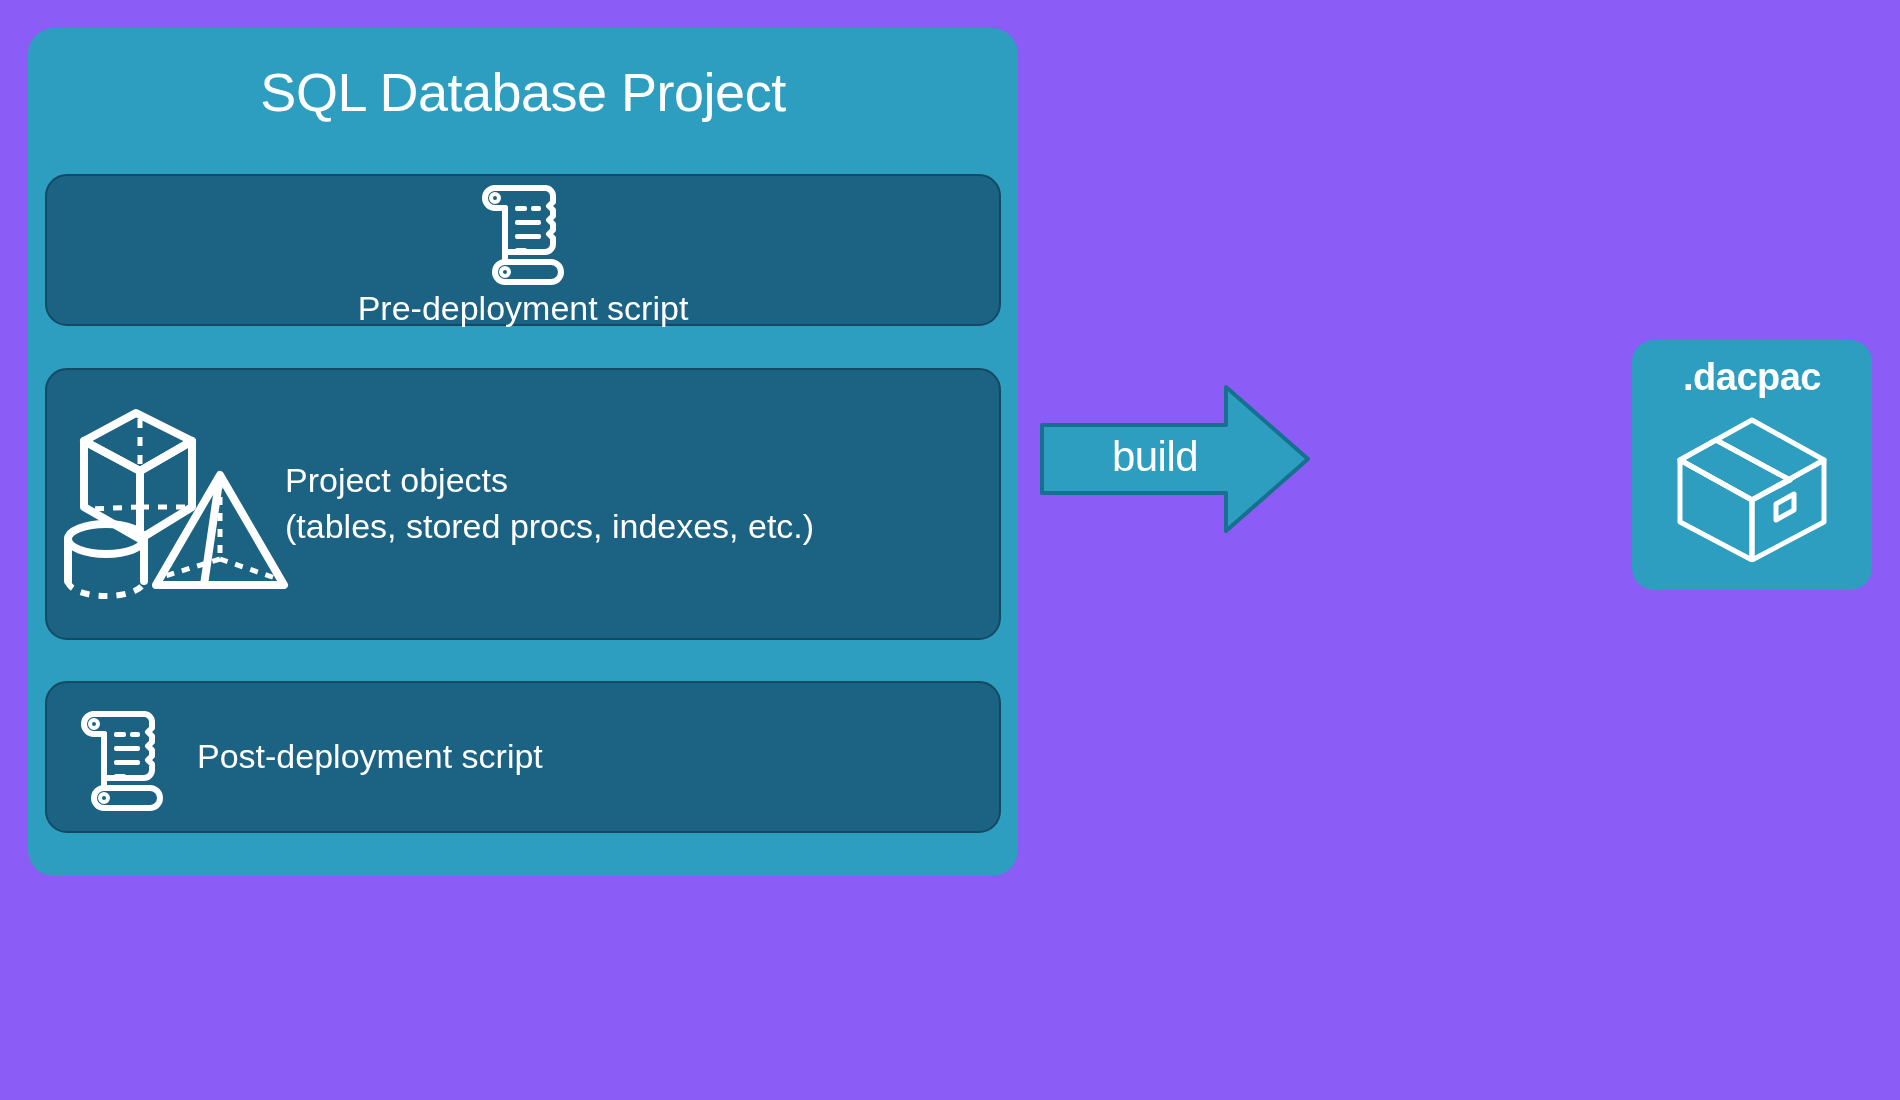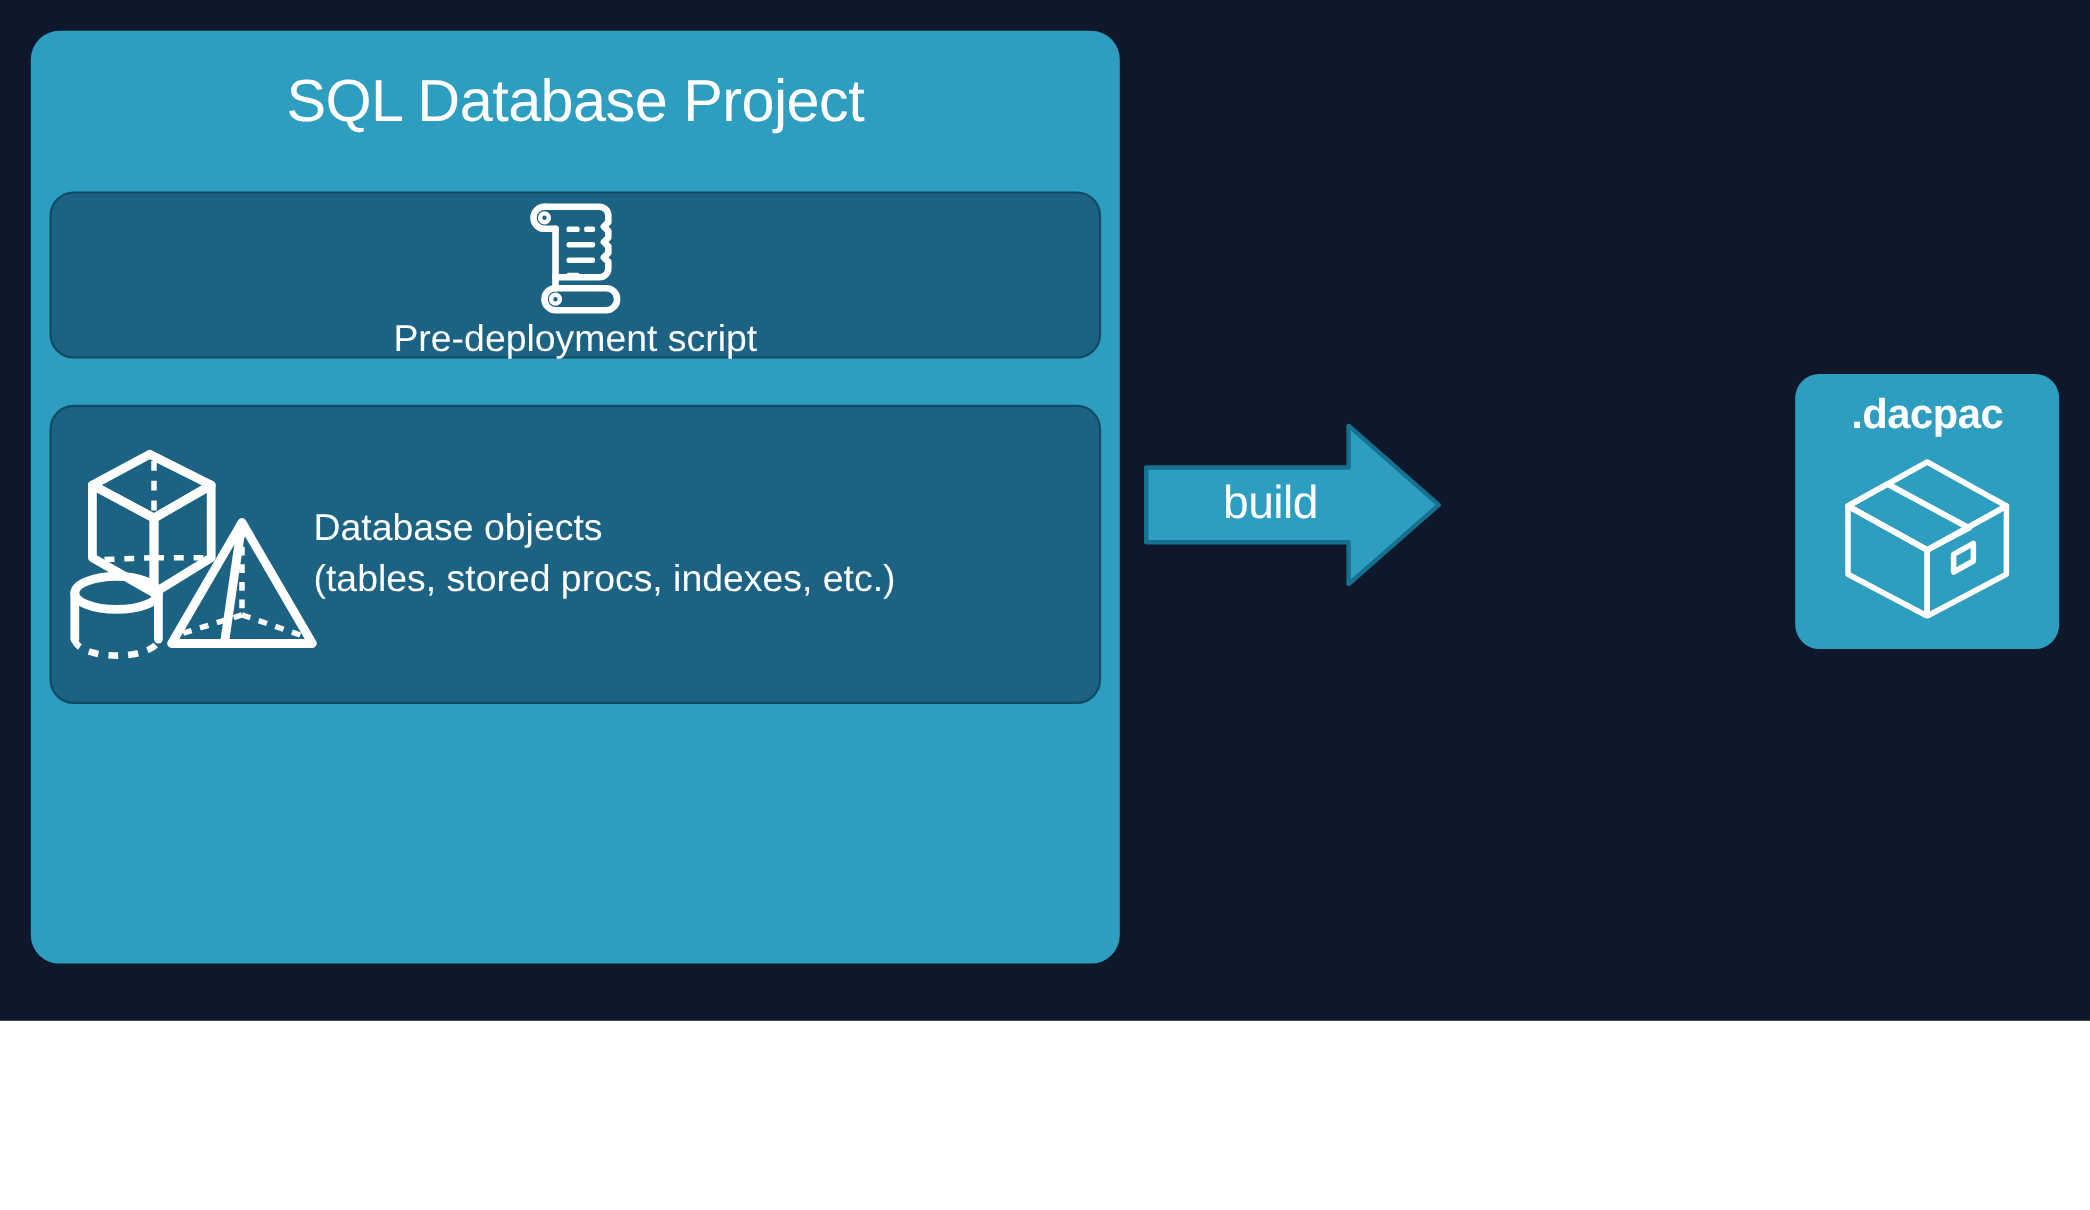--- a/index.html
+++ b/index.html
@@ -10,22 +10,22 @@
   body {
     width: 1900px;
     height: 1100px;
     font-family: "Liberation Sans", sans-serif;
     position: relative;
     overflow: hidden;
   }
   #canvas {
     position: relative;
     width: 1900px;
-    height: 928px;
-    background: #0f172a;
+    height: 1100px;
+    background: #8b5cf6;
   }
 
   
   .project-panel {
     position: absolute;
     left: 28px;
     top: 28px;
     width: 990px;
     height: 848px;
     background: #2e9ec0;
@@ -194,25 +194,45 @@
 
           <g>
             <ellipse cx="54" cy="150" rx="38" ry="15" stroke="#ffffff" stroke-width="8" fill="none"></ellipse>
             <path d="M16 150 V192" stroke="#ffffff" stroke-width="8" stroke-linecap="round"></path>
             <path d="M92 150 V192" stroke="#ffffff" stroke-width="8" stroke-linecap="round"></path>
             <path d="M16 192 a38 15 0 0 0 76 0" stroke="#ffffff" stroke-width="6" stroke-dasharray="9 9" fill="none"></path>
           </g>
         </svg>
       </div>
       <div class="card-text">
-        <div class="card-label">Database objects</div>
+        <div class="card-label">Project objects</div>
         <div class="card-label-2">(tables, stored procs, indexes, etc.)</div>
       </div>
     </div>
 
+    <div class="card card-post">
+      <div class="card-icon">
+        <svg width="104" height="110" viewBox="0 0 104 110" fill="none" xmlns="http://www.w3.org/2000/svg">
+          <path d="M24 12 H74 a8 8 0 0 1 8 8 v6 a6 6 0 0 0 0 0 l-4 4 l4 4 v6 l-4 4 l4 4 v6 l-4 4 l4 4 v6 a8 8 0 0 1 -8 8 H34" stroke="#ffffff" stroke-width="6" stroke-linecap="round" stroke-linejoin="round" fill="none"></path>
+          <path d="M24 12 a10 10 0 0 0 0 20 h10" stroke="#ffffff" stroke-width="6" stroke-linecap="round" stroke-linejoin="round" fill="none"></path>
+          <circle cx="24" cy="22" r="4" stroke="#ffffff" stroke-width="4" fill="none"></circle>
+          <path d="M34 32 V86" stroke="#ffffff" stroke-width="6" stroke-linecap="round"></path>
+          <path d="M34 86 a10 10 0 0 0 0 20 h46 a10 10 0 0 0 0 -20 H34" stroke="#ffffff" stroke-width="6" stroke-linecap="round" stroke-linejoin="round" fill="none"></path>
+          <circle cx="34" cy="96" r="4" stroke="#ffffff" stroke-width="4" fill="none"></circle>
+          <rect x="44" y="30" width="12" height="5" rx="2" fill="#ffffff"></rect>
+          <rect x="60" y="30" width="10" height="5" rx="2" fill="#ffffff"></rect>
+          <rect x="44" y="44" width="26" height="5" rx="2" fill="#ffffff"></rect>
+          <rect x="44" y="58" width="26" height="5" rx="2" fill="#ffffff"></rect>
+          <rect x="44" y="72" width="12" height="5" rx="2" fill="#ffffff"></rect>
+        </svg>
+      </div>
+      <div class="card-text">
+        <div class="card-label">Post-deployment script</div>
+      </div>
+    </div>
 
   </div>
 
   <div class="build-arrow">
     <svg width="270" height="148" viewBox="0 0 270 148" xmlns="http://www.w3.org/2000/svg">
       <path d="M2 40 H186 V2 L268 74 L186 146 V108 H2 Z" fill="#2e9ec0" stroke="#16708f" stroke-width="4" stroke-linejoin="round"></path>
     </svg>
   </div>
   <div class="build-label">build</div>
 

